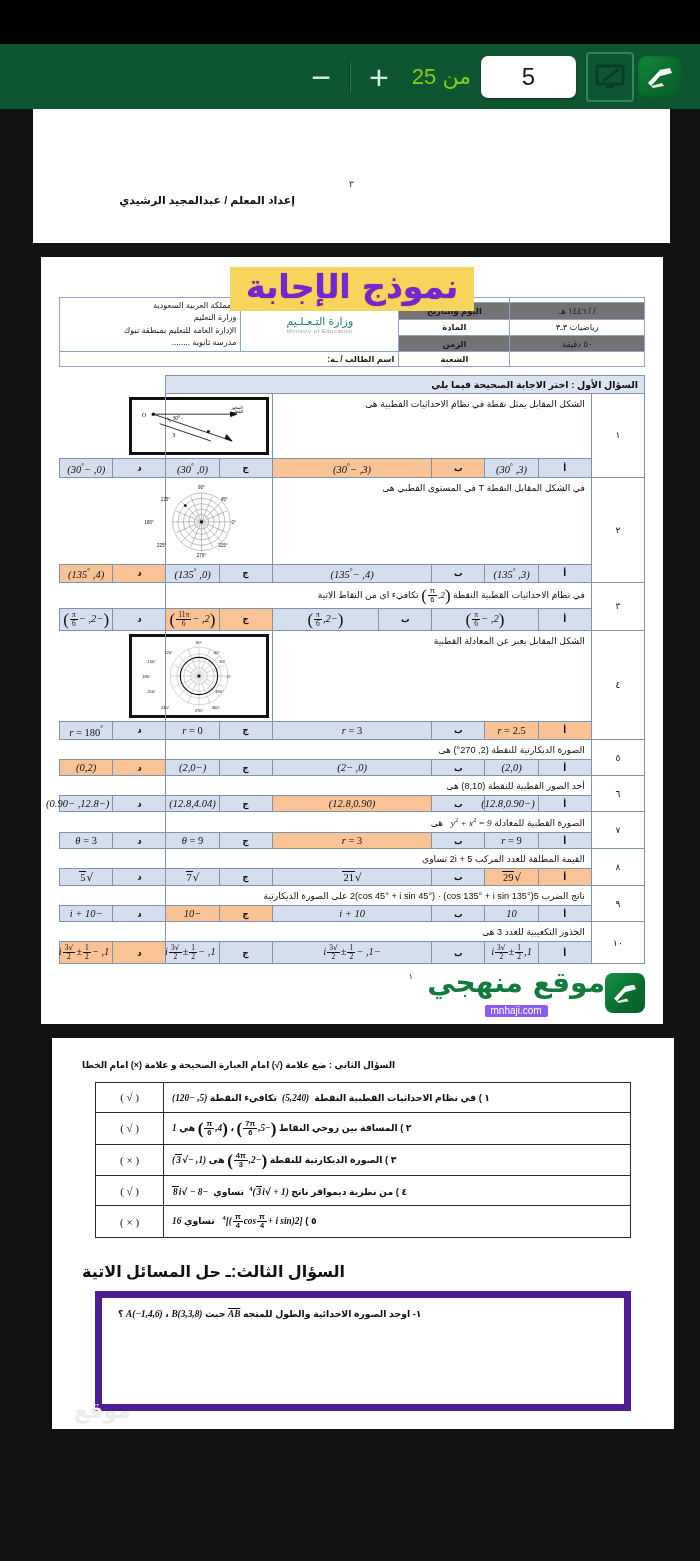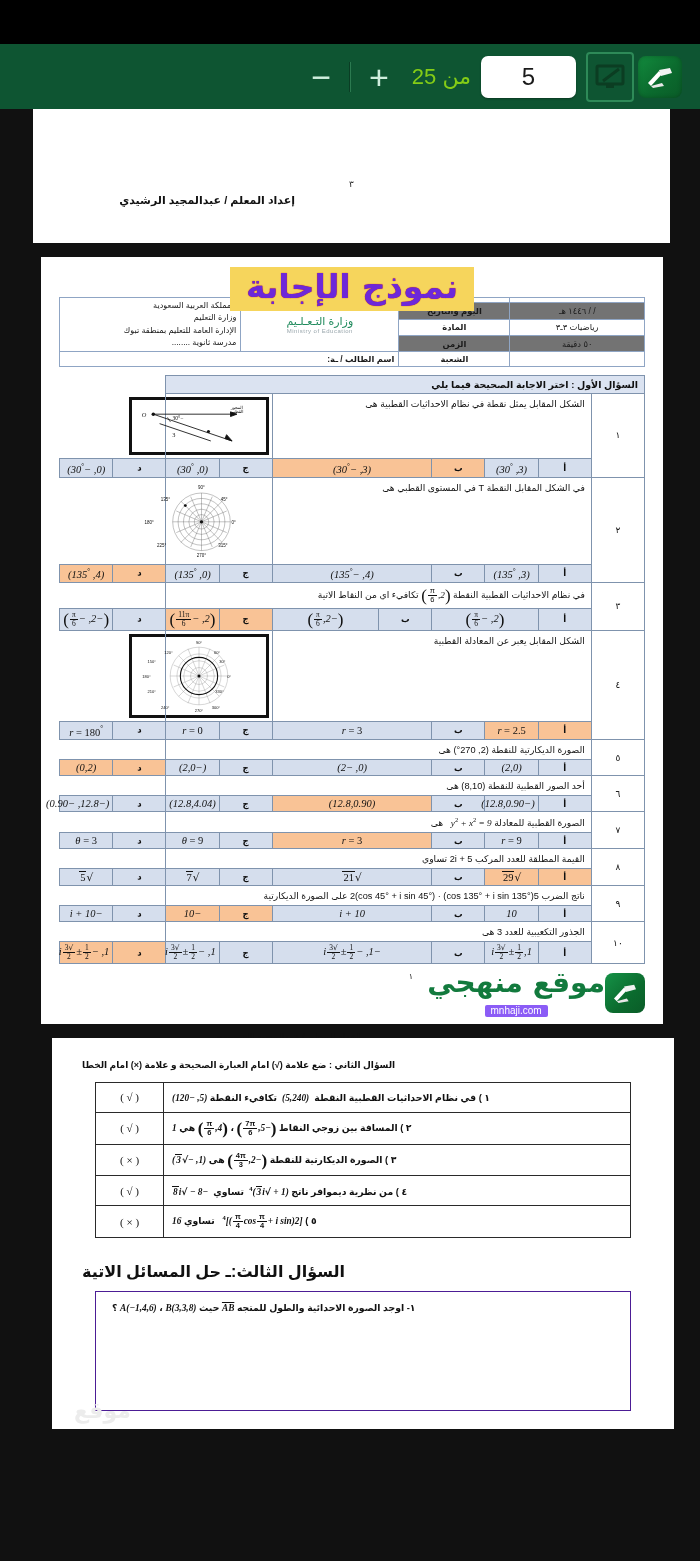--- a/index.html
+++ b/index.html
@@ -359,21 +359,21 @@
     font-size: 11px;
     font-family: "Liberation Serif", serif;
   }
   .q3-title {
     font-size: 16px; font-weight: bold; color: #111;
     text-align: left;
     margin: 24px 0 10px 0;
     padding-left: 4px;
   }
   .q3-box {
-    border: 1px solid #4c1d95;
+    border: 7px solid #4c1d95;
     width: 94%;
     margin: 0 auto;
     height: 120px;
     padding: 10px 10px;
   }
   .q3-item {
     font-size: 9.3px; font-weight: bold; color: #111;
     text-align: left;
     padding-left: 6px;
   }

